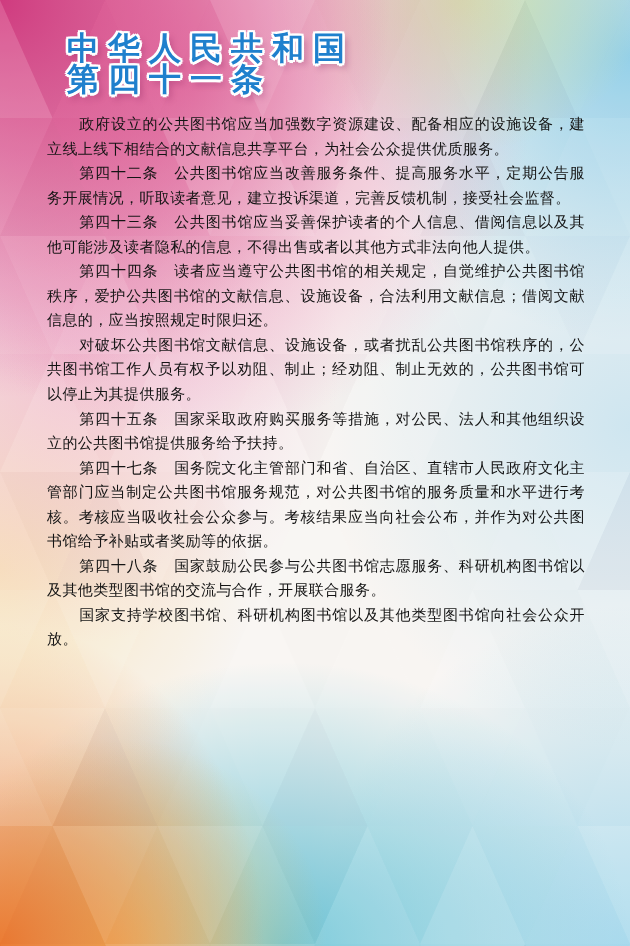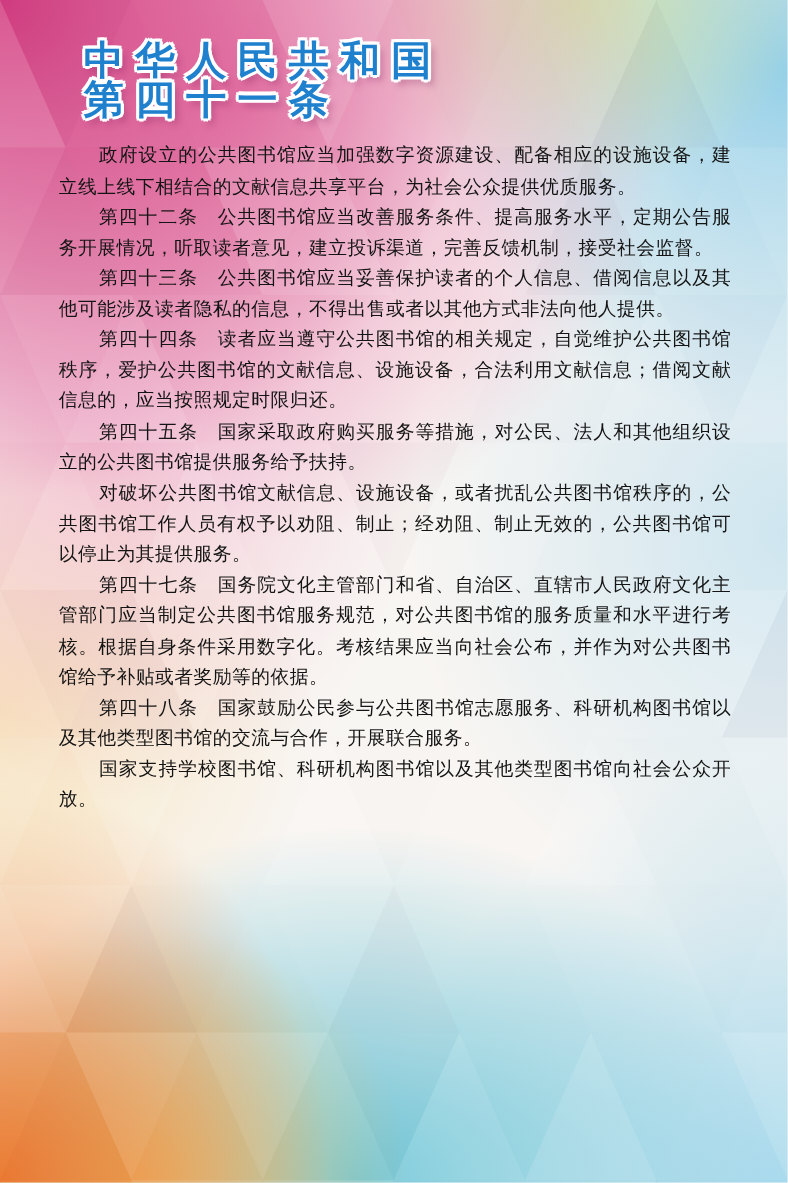--- a/index.html
+++ b/index.html
@@ -221,20 +221,20 @@
   <header class="title-block">
     <h1 class="title-line">中华人民共和国</h1>
     <h1 class="title-line">第四十一条</h1>
   </header>
 
   <main class="article">
       <p>政府设立的公共图书馆应当加强数字资源建设、配备相应的设施设备，建立线上线下相结合的文献信息共享平台，为社会公众提供优质服务。</p>
       <p>第四十二条　公共图书馆应当改善服务条件、提高服务水平，定期公告服务开展情况，听取读者意见，建立投诉渠道，完善反馈机制，接受社会监督。</p>
       <p>第四十三条　公共图书馆应当妥善保护读者的个人信息、借阅信息以及其他可能涉及读者隐私的信息，不得出售或者以其他方式非法向他人提供。</p>
       <p>第四十四条　读者应当遵守公共图书馆的相关规定，自觉维护公共图书馆秩序，爱护公共图书馆的文献信息、设施设备，合法利用文献信息；借阅文献信息的，应当按照规定时限归还。</p>
+      <p>对破坏公共图书馆文献信息、设施设备，或者扰乱公共图书馆秩序的，公共图书馆工作人员有权予以劝阻、制止；经劝阻、制止无效的，公共图书馆可以停止为其提供服务。</p>
       <p>第四十五条　国家采取政府购买服务等措施，对公民、法人和其他组织设立的公共图书馆提供服务给予扶持。</p>
-      <p>对破坏公共图书馆文献信息、设施设备，或者扰乱公共图书馆秩序的，公共图书馆工作人员有权予以劝阻、制止；经劝阻、制止无效的，公共图书馆可以停止为其提供服务。</p>
-      <p>第四十七条　国务院文化主管部门和省、自治区、直辖市人民政府文化主管部门应当制定公共图书馆服务规范，对公共图书馆的服务质量和水平进行考核。根据自身条件采用数字化。考核结果应当向社会公布，并作为对公共图书馆给予补贴或者奖励等的依据。</p>
+      <p>第四十七条　国务院文化主管部门和省、自治区、直辖市人民政府文化主管部门应当制定公共图书馆服务规范，对公共图书馆的服务质量和水平进行考核。考核应当吸收社会公众参与。考核结果应当向社会公布，并作为对公共图书馆给予补贴或者奖励等的依据。</p>
       <p>第四十八条　国家鼓励公民参与公共图书馆志愿服务、科研机构图书馆以及其他类型图书馆的交流与合作，开展联合服务。</p>
       <p>国家支持学校图书馆、科研机构图书馆以及其他类型图书馆向社会公众开放。</p>
     </main>
 
 </div>
 
 </body></html>

